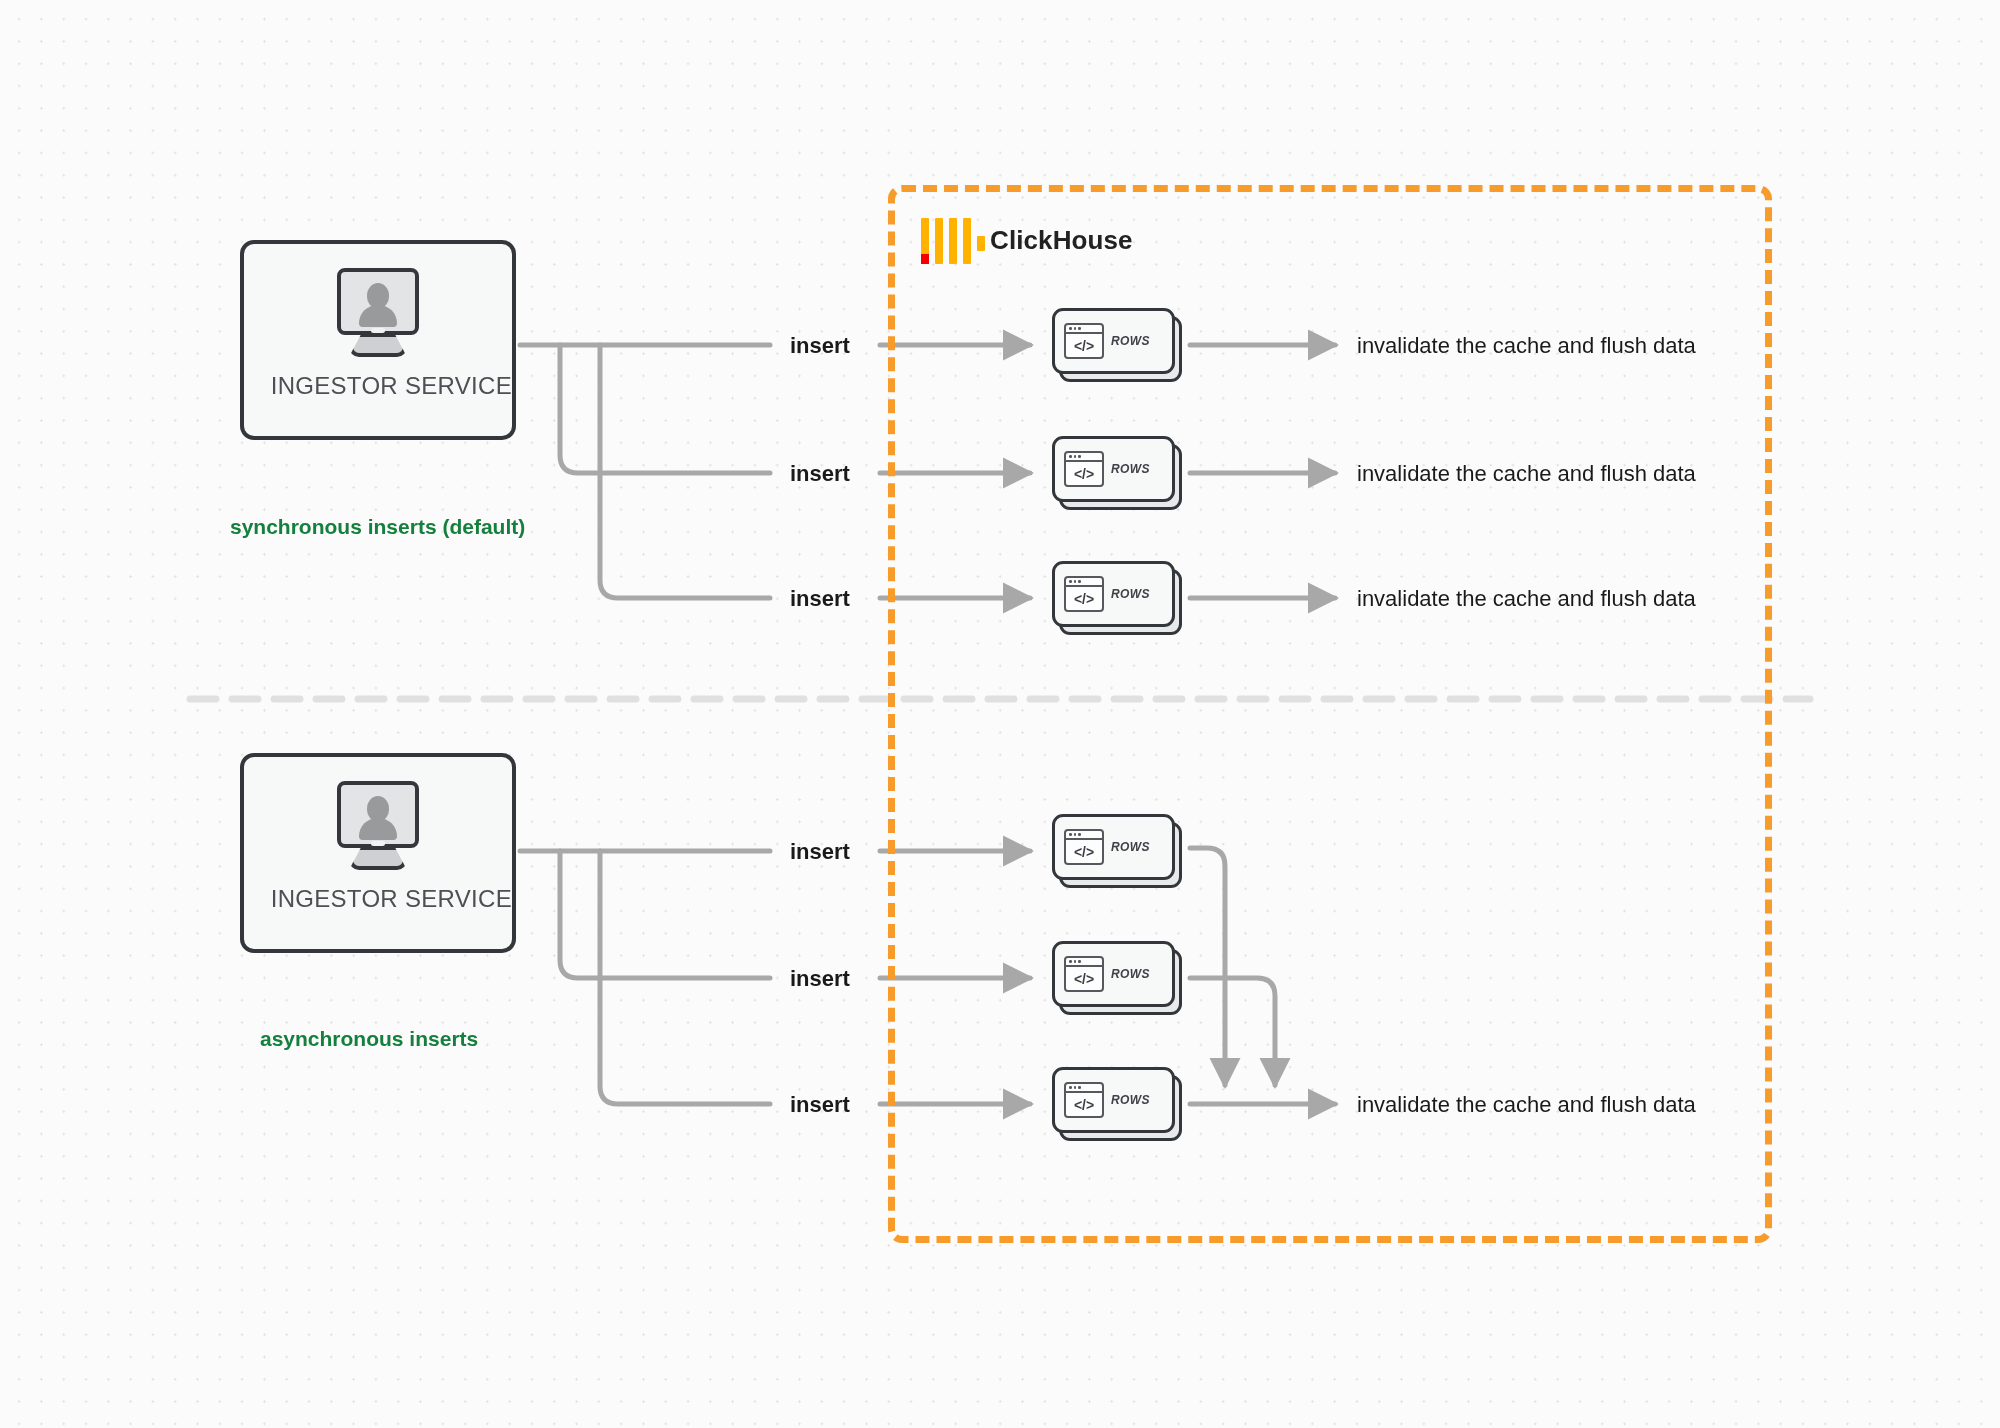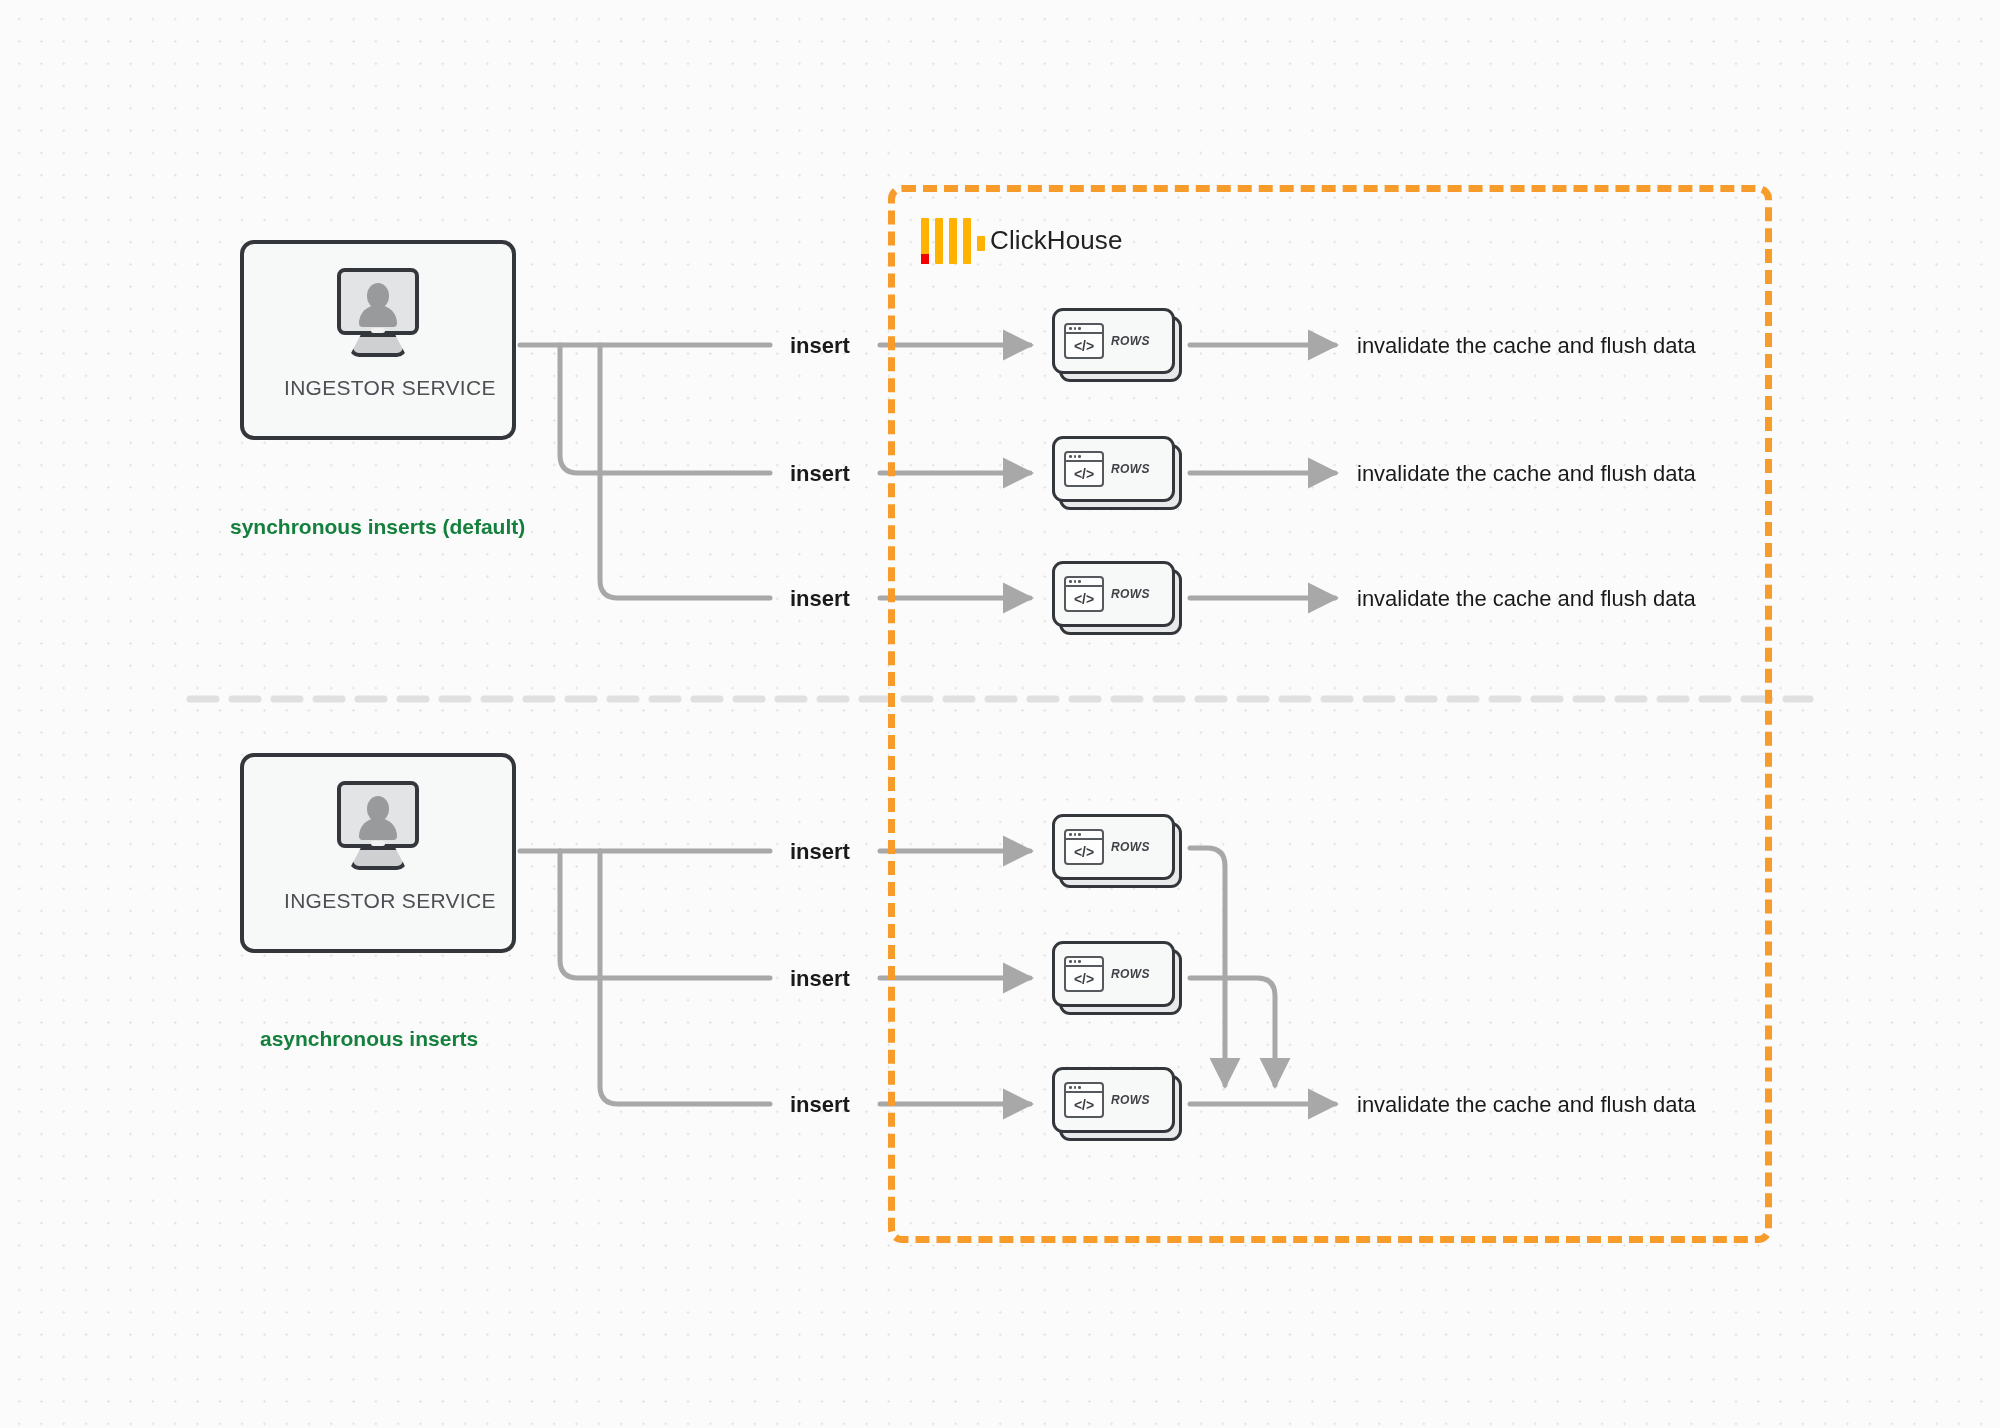--- a/index.html
+++ b/index.html
@@ -23,21 +23,21 @@
   .ch-box {
     position: absolute;
     left: 888px; top: 185px;
     width: 884px; height: 1058px;
     border: 7px dashed #f79c2a;
     border-radius: 14px;
   }
   .ch-logo-row {
     position: absolute;
     left: 920px; top: 216px;
-    display: flex; align-items: center; gap: 22px;
+    display: flex; align-items: center; gap: 22px; font-weight: bold;
   }
   .ch-mark { position: relative; width: 48px; height: 48px; }
   .ch-bar {
     position: absolute; top: 2px; width: 8px; height: 46px;
     background: #ffb300; border-radius: 1px;
   }
   .ch-bar.b1 { left: 1px; }
   .ch-bar.b2 { left: 15px; }
   .ch-bar.b3 { left: 29px; }
   .ch-bar.b4 { left: 43px; }
@@ -90,22 +90,22 @@
   .mon-stand {
     position: absolute; left: 50%; transform: translateX(-50%);
     top: 65px; width: 58px; height: 24px;
     background: #cfd0d1;
     border: 4px solid #33363b;
     border-radius: 3px 3px 10px 10px;
     clip-path: polygon(22% 0%, 78% 0%, 100% 100%, 0% 100%);
   }
   .service-label {
     position: absolute; left: 0; right: 0; bottom: 36px;
-    text-align: left;
-    font-size: 21px; color: #4c4f53; letter-spacing: .3px; margin-left: 40px;
+    text-align: right;
+    font-size: 24px; color: #4c4f53; letter-spacing: .3px;
   }
 
   
   .caption {
     position: absolute;
     font-size: 21px; font-weight: bold; color: #15803d;
     white-space: nowrap;
   }
   .caption.sync  { left: 230px; top: 515px; }
   .caption.async { left: 260px; top: 1027px; }

